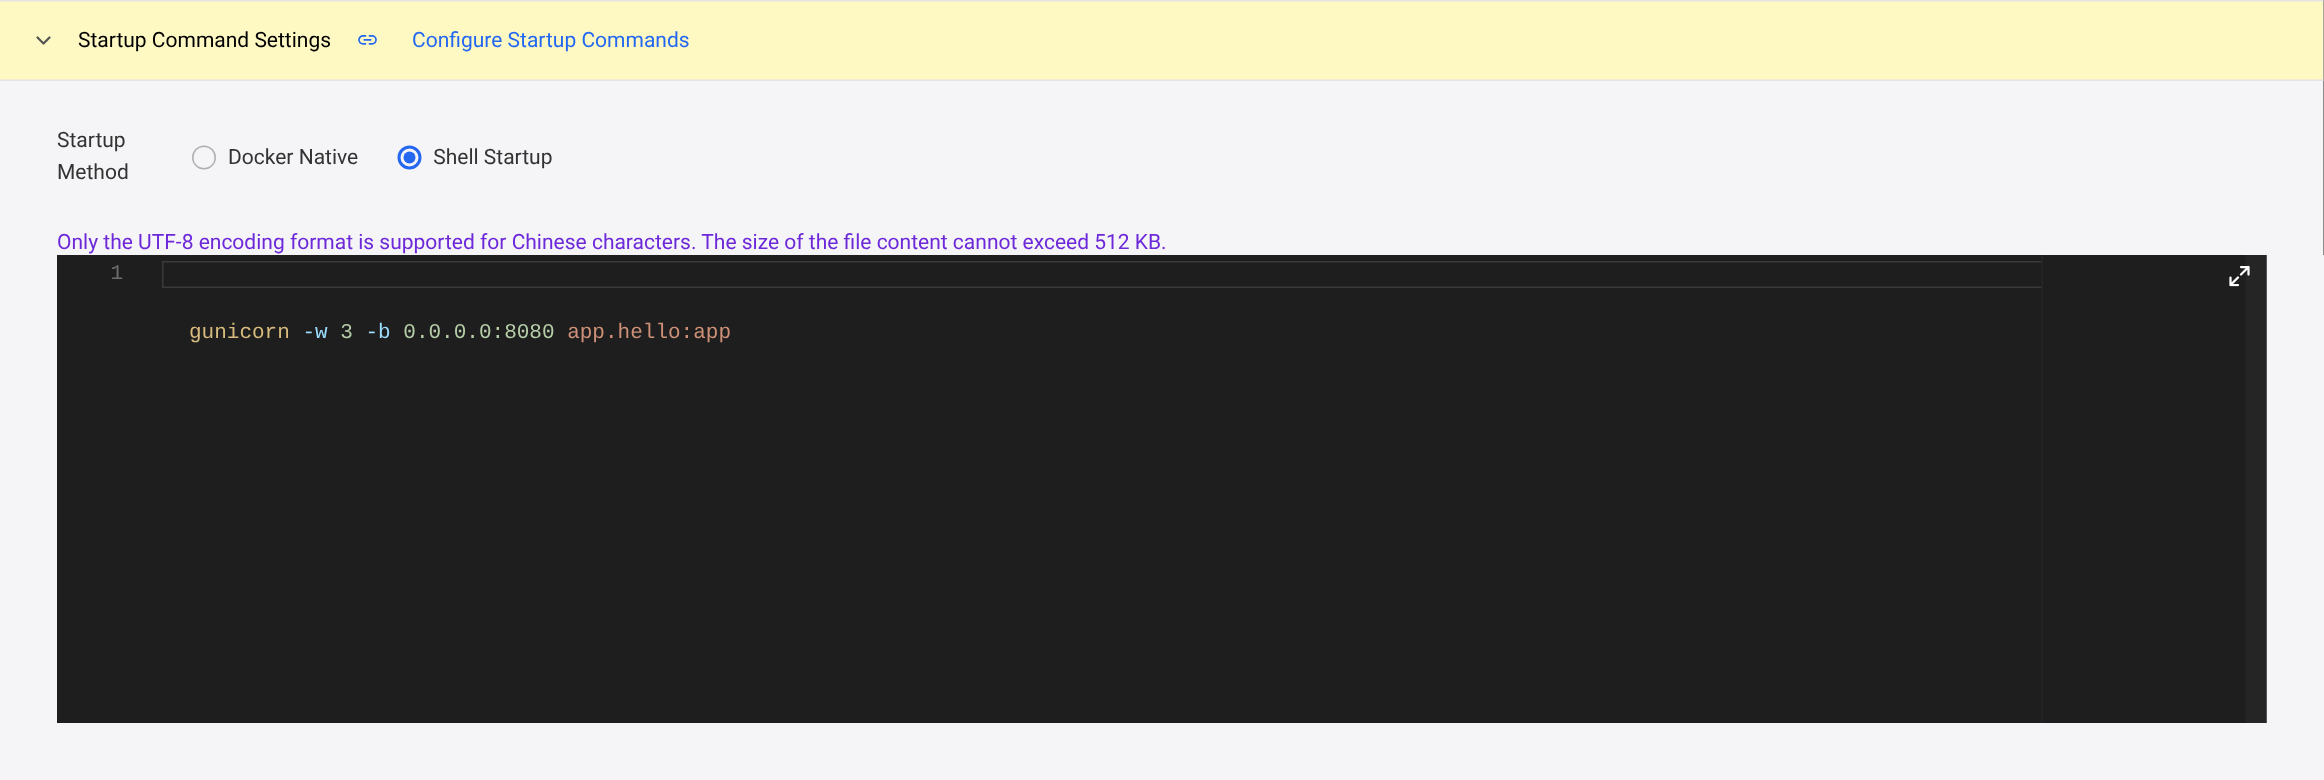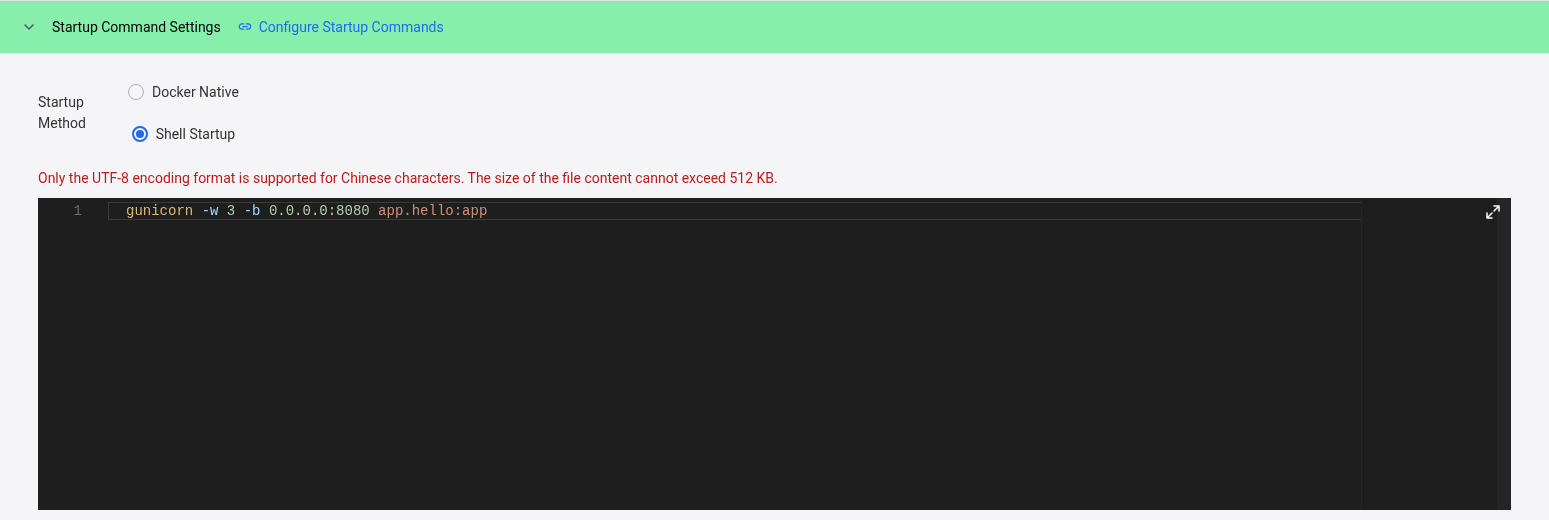--- a/index.html
+++ b/index.html
@@ -6,21 +6,21 @@
     body {
       font-family: -apple-system, BlinkMacSystemFont, "Segoe UI", Roboto, "Helvetica Neue", Arial, sans-serif;
       font-size: 14px;
       color: #333;
       background: #f5f5f7;
       width: 1549px;
       height: 520px;
       overflow: hidden;
     }
     .header-bar {
-      background: #86efac;
+      background: #fef9c3;
       padding: 10px 22px;
       display: flex;
       align-items: center;
       gap: 16px;
       border-top: 1px solid #e4e4e6;
       border-bottom: 1px solid #e4e4e6;
       height: 54px;
     }
     .chevron {
       display: inline-flex;
@@ -40,38 +40,37 @@
       width: 16px;
       height: 16px;
     }
     .link-icon svg { width: 14px; height: 14px; }
     .config-link {
       color: #2468f2;
       cursor: pointer;
       text-decoration: none;
       display: inline-flex;
       align-items: center;
-      gap: 6px;
+      gap: 22px;
     }
     .content-area { padding: 30px 38px 0 38px; }
     .field-row {
       display: flex;
       align-items: center;
       margin-bottom: 28px;
     }
     .field-label {
       width: 90px;
       color: #333;
       line-height: 1.5;
     }
     .radio-group {
       display: flex;
       gap: 26px;
       align-items: center;
-      flex-direction: column;
     }
     .radio-option {
       display: flex;
       align-items: center;
       gap: 8px;
       cursor: pointer;
     }
     .radio-circle {
       width: 16px;
       height: 16px;
@@ -81,21 +80,21 @@
       justify-content: center;
     }
     .radio-circle.unchecked { border: 1px solid #b0b0b0; }
     .radio-circle.checked { border: 2px solid #2468f2; }
     .radio-circle.checked .dot {
       width: 8px;
       height: 8px;
       background: #2468f2;
       border-radius: 50%;
     }
-    .hint-text { color: #b91c1c; margin-bottom: 12px; }
+    .hint-text { color: #6d28d9; }
     .code-editor {
       position: relative;
       background: #1e1e1e;
       height: 312px;
       width: 100%;
       display: flex;
       font-family: Consolas, "Courier New", monospace;
       font-size: 14px;
     }
     .gutter {
@@ -107,20 +106,21 @@
       line-height: 18px;
       user-select: none;
     }
     .code-body { flex: 1; padding: 4px 0 0 0; position: relative; }
     .code-line {
       height: 35px;
       line-height: 18px;
       color: #d4d4d4;
       padding-left: 18px;
       position: relative;
+      margin-top: 39px;
     }
     .code-line .tok-cmd { color: #d7ba7d; }
     .code-line .tok-flag { color: #9cdcfe; }
     .code-line .tok-num { color: #b5cea8; }
     .code-line .tok-arg { color: #ce9178; }
     .current-line-bg {
       position: absolute;
       left: 0; right: 148px; top: 4px;
       height: 18px;
       border: 1px solid #3a3a3a;

